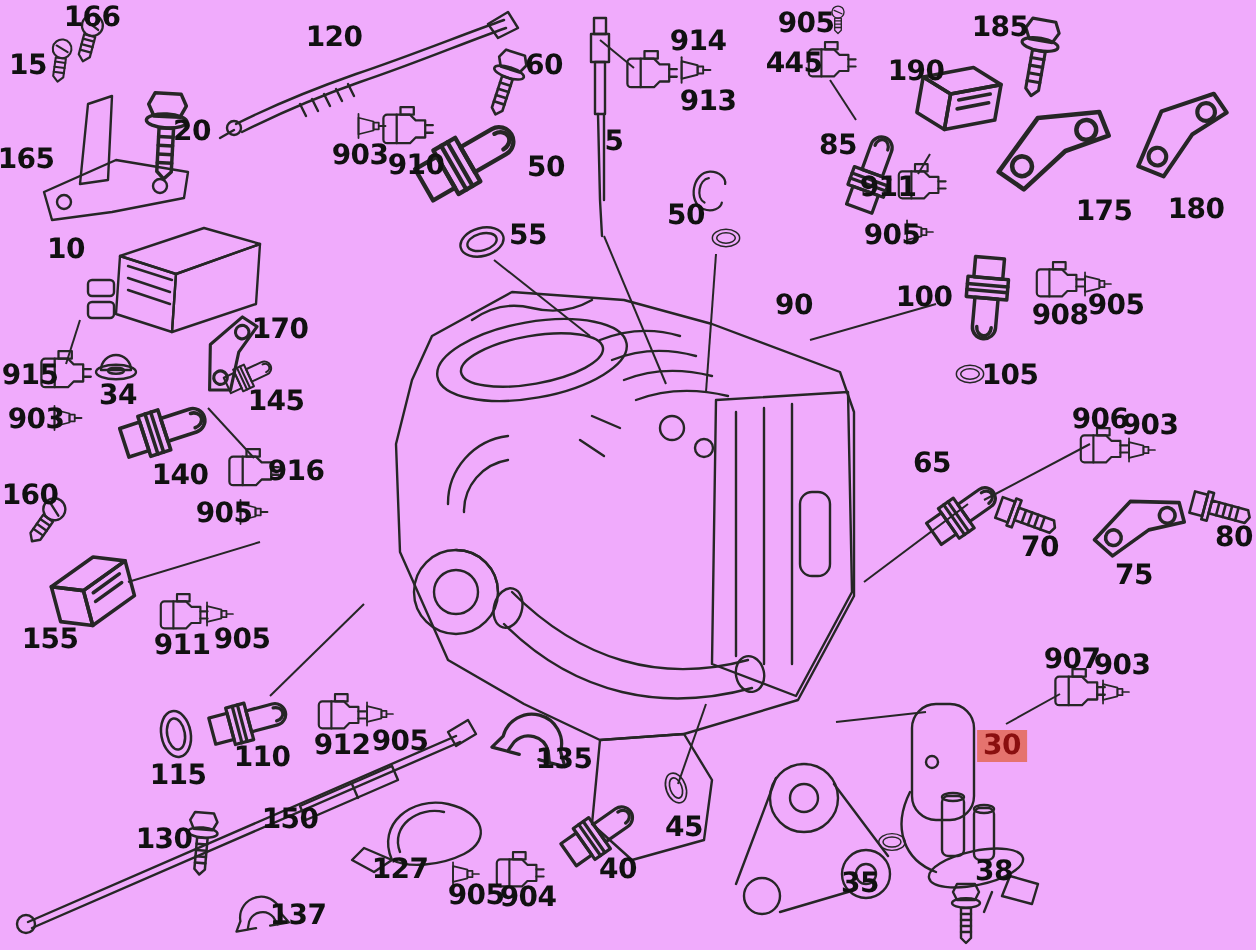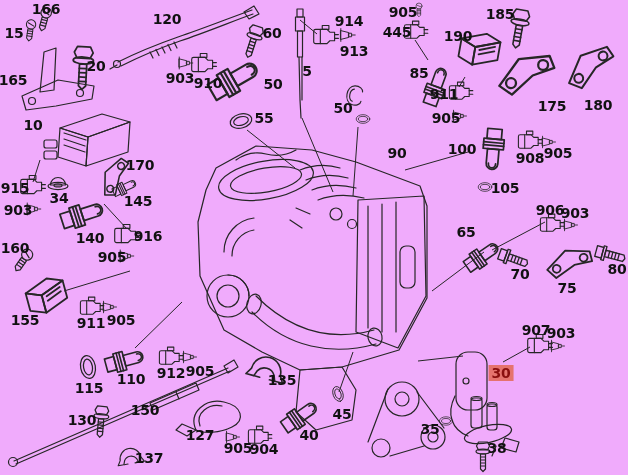--- a/index.html
+++ b/index.html
@@ -318,22 +318,22 @@
       <div class="callout" style="left: 505px; top: 188px;">105</div>
       <div class="callout" style="left: 550px; top: 210px;">906</div>
       <div class="callout" style="left: 575px; top: 213px;">903</div>
       <div class="callout" style="left: 466px; top: 232px;">65</div>
       <div class="callout" style="left: 520px; top: 274px;">70</div>
       <div class="callout" style="left: 567px; top: 288px;">75</div>
       <div class="callout" style="left: 617px; top: 269px;">80</div>
       <div class="callout" style="left: 536px; top: 330px;">907</div>
       <div class="callout" style="left: 561px; top: 333px;">903</div>
       <div class="callout hl" style="left: 501px; top: 373px; background: rgb(229, 115, 110); color: rgb(138, 15, 15);">30</div>
-      <div class="callout" style="left: 430px; top: 429px; text-align: right;">35</div>
-      <div class="callout" style="left: 497px; top: 448px;">38</div>
+      <div class="callout" style="left: 430px; top: 442px; text-align: right;">35</div>
+      <div class="callout" style="left: 497px; top: 436px;">38</div>
       <div class="callout" style="left: 33px; top: 125px;">10</div>
       <div class="callout" style="left: 15px; top: 188px;">915</div>
       <div class="callout" style="left: 18px; top: 210px;">903</div>
       <div class="callout" style="left: 59px; top: 198px;">34</div>
       <div class="callout" style="left: 140px; top: 165px;">170</div>
       <div class="callout" style="left: 138px; top: 201px;">145</div>
       <div class="callout" style="left: 90px; top: 238px;">140</div>
       <div class="callout" style="left: 148px; top: 236px;">916</div>
       <div class="callout" style="left: 112px; top: 257px;">905</div>
       <div class="callout" style="left: 15px; top: 248px;">160</div>

